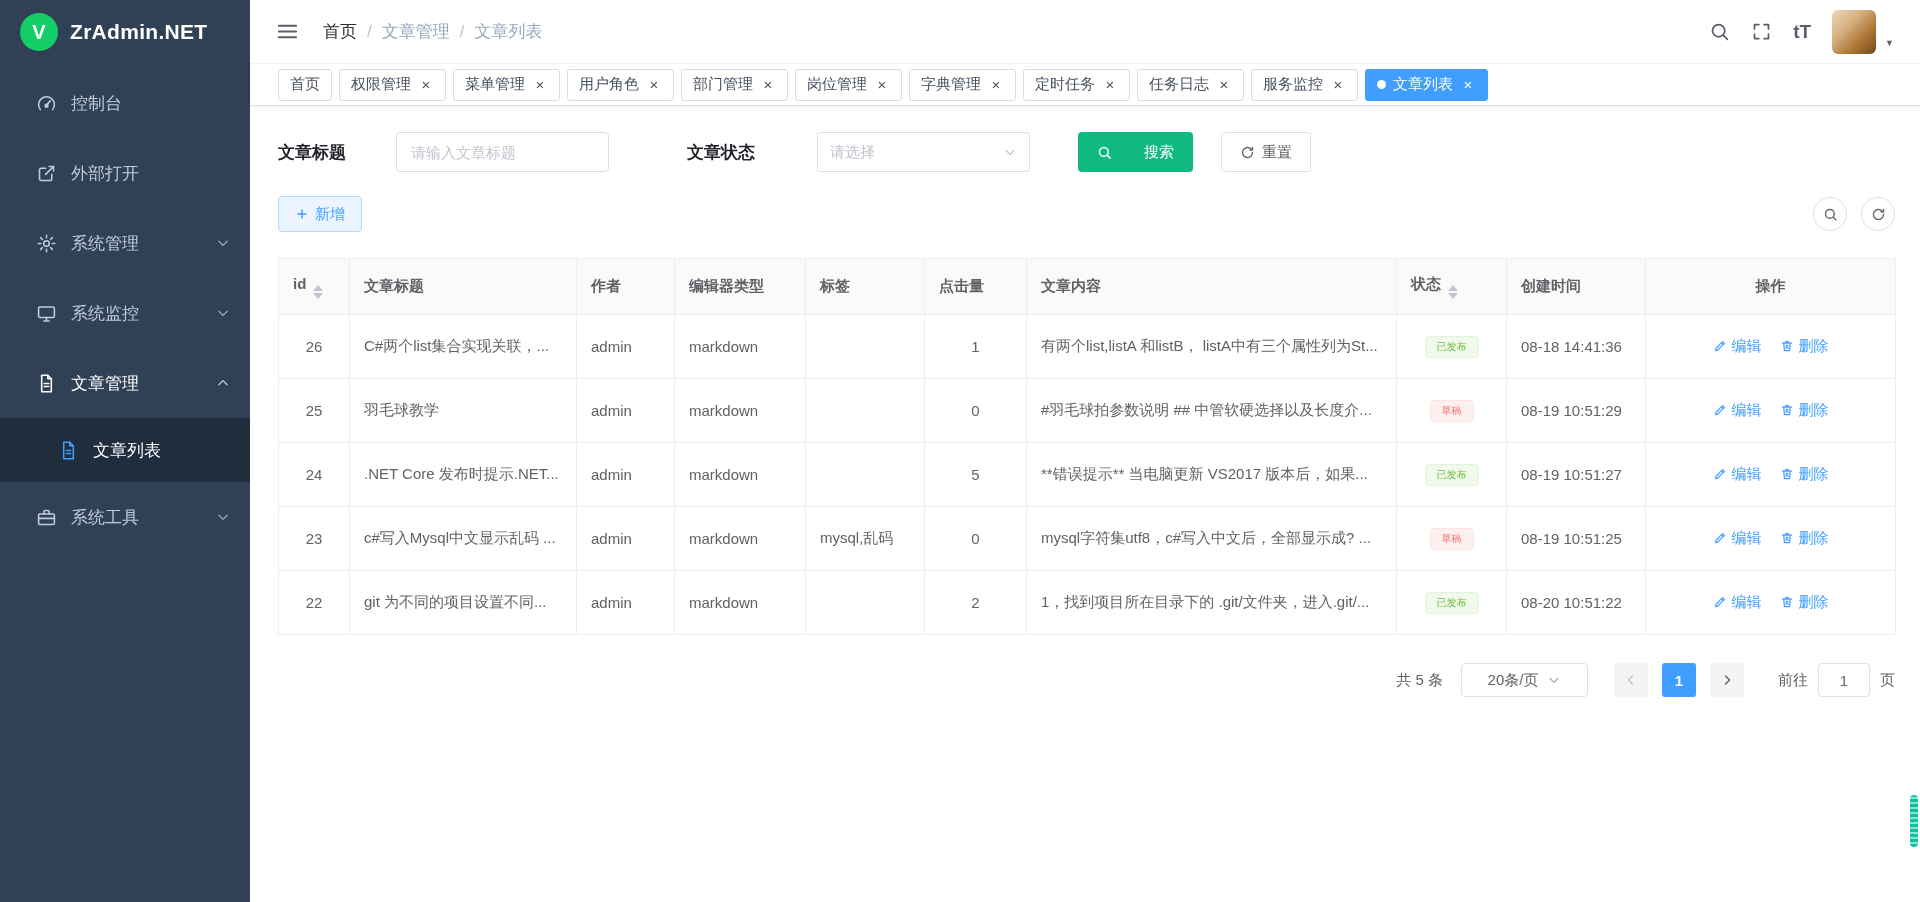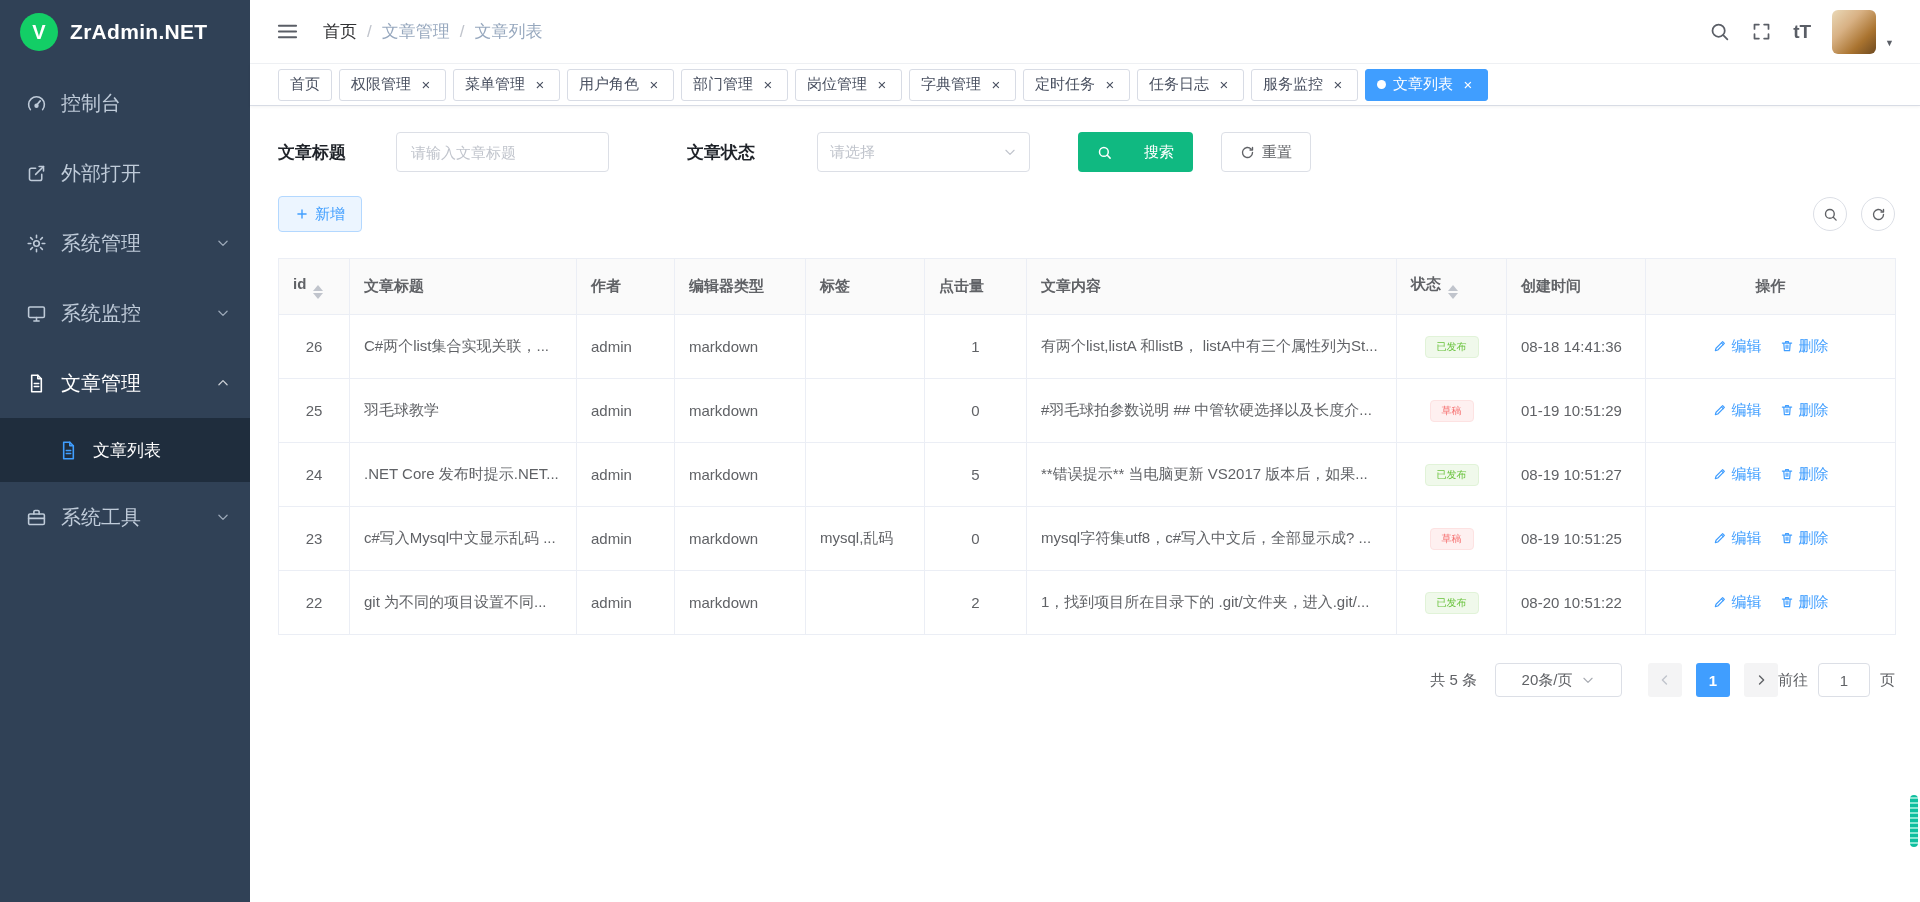--- a/index.html
+++ b/index.html
@@ -10,22 +10,22 @@
   }
   .app { display: flex; width: 1920px; height: 902px; position: relative; }
 
   
   .sidebar { width: 250px; flex: 0 0 250px; background: var(--sidebar_bg, #304156); height: 100%; overflow: hidden; }
   .logo { height: 64px; display: flex; align-items: center; gap: 12px; padding-left: 20px; }
   .logo-circle { width: 38px; height: 38px; border-radius: 50%; background: var(--logo_green, #13ce66);
     color: #fff; font-weight: bold; font-size: 20px; display: flex; align-items: center; justify-content: center; }
   .logo-title { color: #fff; font-size: 21px; font-weight: bold; letter-spacing: .3px; }
   .menu { padding-top: 4px; }
-  .menu-item { height: 70px; display: flex; align-items: center; padding: 0 20px 0 26px;
-    color: var(--sidebar_text, #bfcbd9); font-size: 20px; cursor: pointer; }
+  .menu-item { height: 70px; display: flex; align-items: center; padding: 0 20px 0 36px;
+    color: var(--sidebar_text, #bfcbd9); font-size: 17px; cursor: pointer; }
   .menu-item.active { color: #fff; }
   .menu-icon { width: 21px; height: 21px; margin-right: 14px; flex: 0 0 auto; }
   .menu-label { flex: 1; white-space: nowrap; }
   .menu-chevron { width: 14px; height: 14px; opacity: .75; }
   .submenu-item { height: 64px; display: flex; align-items: center; padding-left: 58px; font-size: 17px;
     color: #fff; background: var(--sidebar_active_bg, #1f2d3d); cursor: pointer; }
   .submenu-item .menu-icon { color: var(--accent, #409eff); }
   .svg-icon { display: inline-flex; align-items: center; justify-content: center; }
   .svg-icon svg { width: 100%; height: 100%; display: block; }
 
@@ -104,21 +104,21 @@
   .pg-total { margin-right: 18px; }
   .pg-size { width: 127px; height: 34px; border: 1px solid #dcdfe6; border-radius: 4px; display: flex;
     align-items: center; justify-content: center; gap: 9px; cursor: pointer; color: #606266; }
   .pg-size .select-chevron { color: #a8abb2; }
   .pg-btn { width: 34px; height: 34px; background: #f4f4f5; border: none; border-radius: 3px; display: flex;
     align-items: center; justify-content: center; cursor: pointer; color: #606266; }
   .pg-btn .svg-icon { width: 14px; height: 14px; }
   .pg-prev { margin-left: 26px; color: #c0c4cc; }
   .pg-num { margin-left: 14px; background: var(--accent, #409eff); color: #fff; font-weight: bold; font-size: 15px; }
   .pg-next { margin-left: 14px; }
-  .pg-goto { }
+  .pg-goto { margin-left: 34px; }
   .pg-input { width: 52px; height: 34px; border: 1px solid #dcdfe6; border-radius: 4px; text-align: center;
     font-size: 15px; color: #606266; margin: 0 10px; outline: none; font-family: inherit; }
 
   
   .scroll-thumb { position: absolute; right: 2px; bottom: 55px; width: 8px; height: 52px; border-radius: 4px;
     background: repeating-linear-gradient(0deg, #0fbf9f 0 3px, #8ae6d2 3px 5px); cursor: grab; }
 </style>
 </head>
 <body>
 
@@ -429,21 +429,21 @@
               </tr>
               <tr data-interactable="false">
                 <td class="al-c" data-interactable="false">25</td>
                 <td class="al-l" data-interactable="false">羽毛球教学</td>
                 <td class="al-l" data-interactable="false">admin</td>
                 <td class="al-l" data-interactable="false">markdown</td>
                 <td class="al-l" data-interactable="false"></td>
                 <td class="al-c" data-interactable="false">0</td>
                 <td class="al-l" data-interactable="false">#羽毛球拍参数说明 ## 中管软硬选择以及长度介...</td>
                 <td class="al-c" data-interactable="false"><span class="badge danger" data-interactable="false">草稿</span></td>
-                <td data-interactable="false">01-19 10:51:29</td>
+                <td data-interactable="false">08-19 10:51:29</td>
                 <td class="al-c" data-interactable="false"><a class="action-link" data-interactable="true">
                     <span class="svg-icon" data-interactable="false">
                       <svg viewBox="0 0 24 24" fill="none" stroke="currentColor" stroke-width="2" stroke-linecap="round" stroke-linejoin="round">
                         <path d="M4 20l1.2-4.2L16.5 4.5l3 3L8.2 18.8z"></path>
                         <path d="M14.5 6.5l3 3"></path>
                       </svg>
                     </span>
                     <span data-interactable="false">编辑</span>
                   </a><a class="action-link" data-interactable="true">
                     <span class="svg-icon" data-interactable="false">

